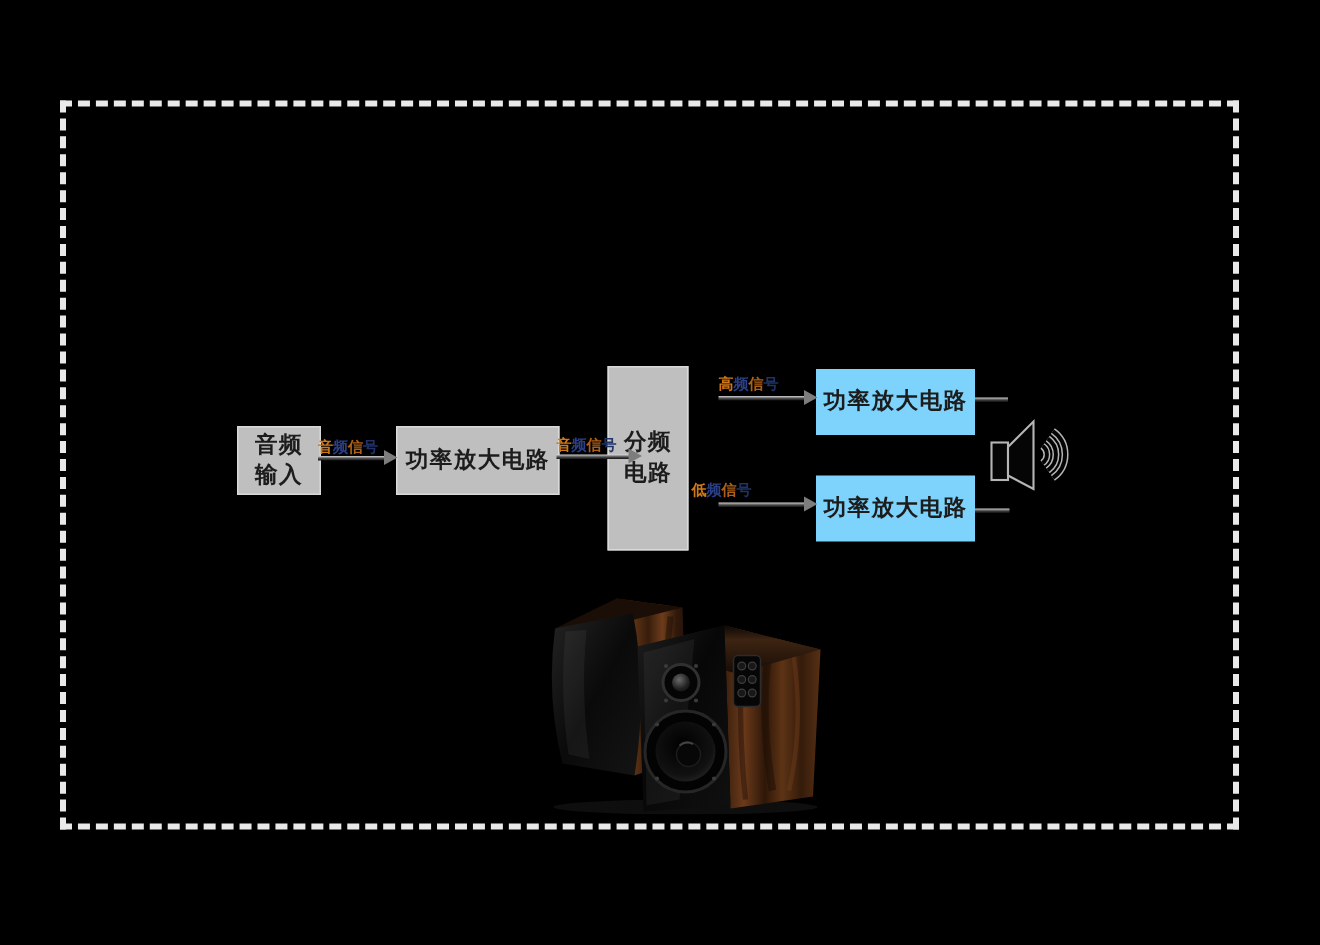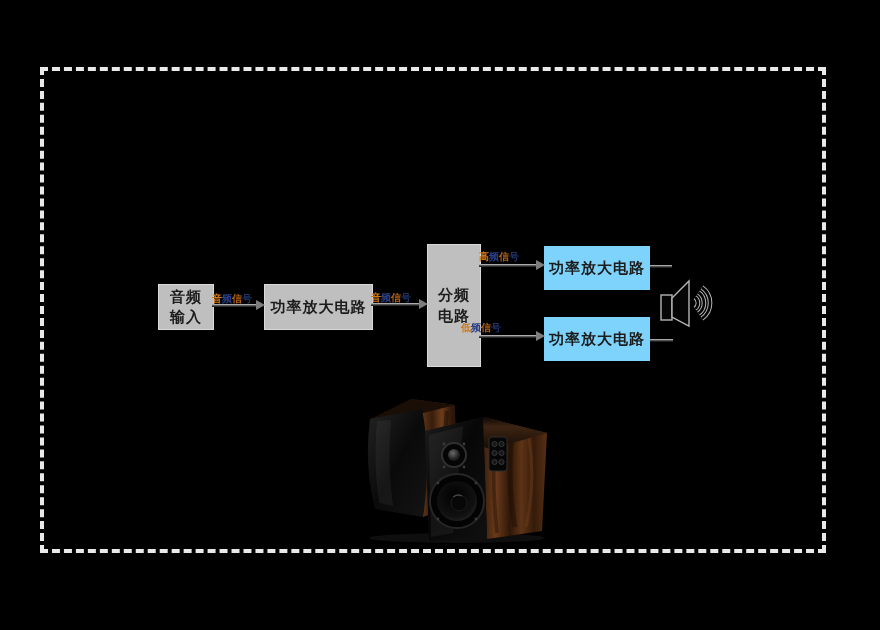--- a/index.html
+++ b/index.html
@@ -43,21 +43,21 @@
 
 <div class="stage">
 
   <div class="frame"></div>
 
   <div class="block gray" style="left:158px;top:284px;width:54px;height:44px;">音频
 输入</div>
 
   <div class="block gray" style="left:264px;top:284px;width:107px;height:44px;">功率放大电路</div>
 
-  <div class="block gray" style="left:427px;top:244px;width:52px;height:121px;">分频
+  <div class="block gray" style="left:405px;top:244px;width:52px;height:121px;">分频
 电路</div>
 
   <div class="block blue" style="left:544px;top:246px;width:106px;height:44px;">功率放大电路</div>
 
   <div class="block blue" style="left:544px;top:317px;width:106px;height:44px;">功率放大电路</div>
 
   <div class="arrow" style="left:212px;top:304px;width:52px;">
     <i class="shaft"></i>
     <i class="head"></i>
   </div>

